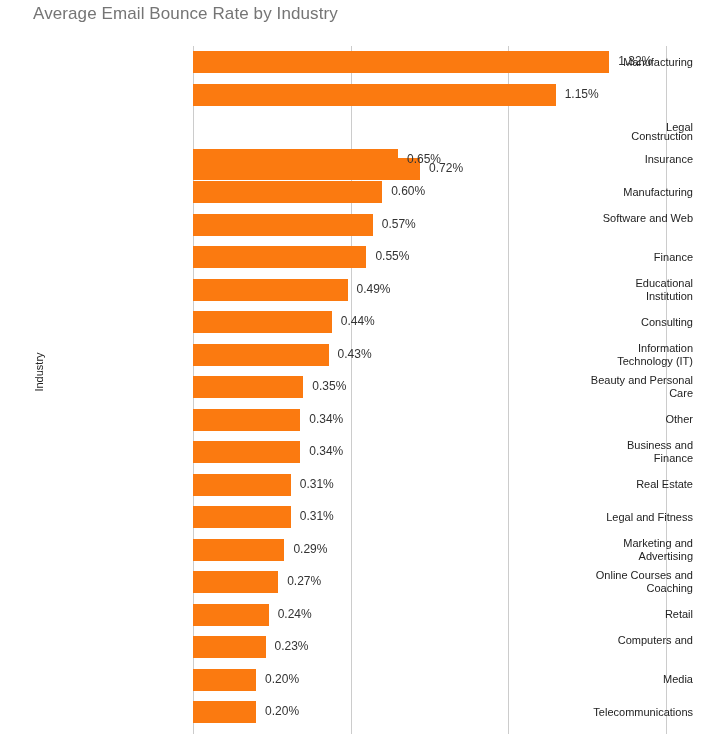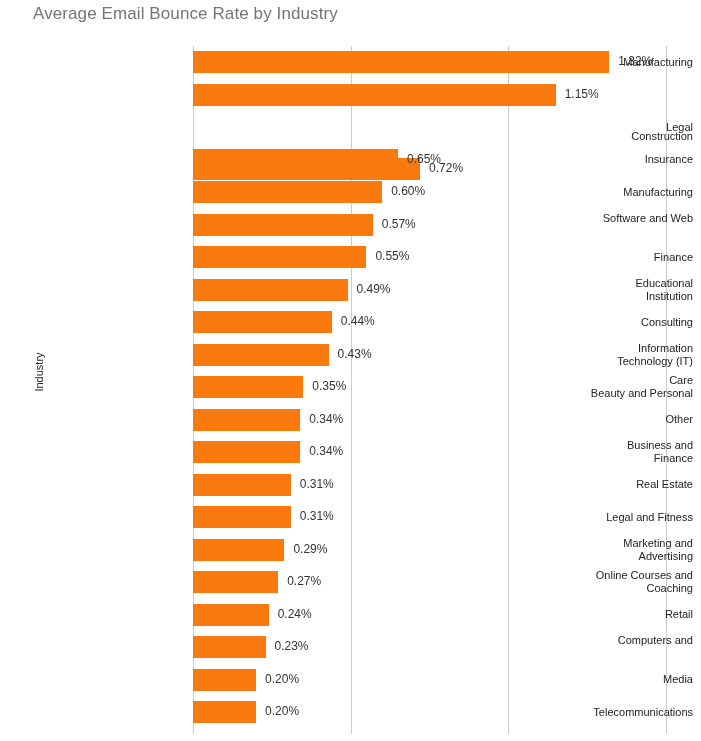--- a/index.html
+++ b/index.html
@@ -241,22 +241,22 @@
         <span>Institution</span>
       </div>
       <div class="cat-label" style="top: 315.5px;">
         <span>Consulting</span>
       </div>
       <div class="cat-label" style="top: 341.5px;">
         <span>Information</span>
         <span>Technology (IT)</span>
       </div>
       <div class="cat-label" style="top: 374px;">
+        <span>Beauty and Personal</span>
         <span>Care</span>
-        <span>Beauty and Personal</span>
       </div>
       <div class="cat-label" style="top: 413px;">
         <span>Other</span>
       </div>
       <div class="cat-label" style="top: 439px;">
         <span>Business and</span>
         <span>Finance</span>
       </div>
       <div class="cat-label" style="top: 478px;">
         <span>Real Estate</span>

